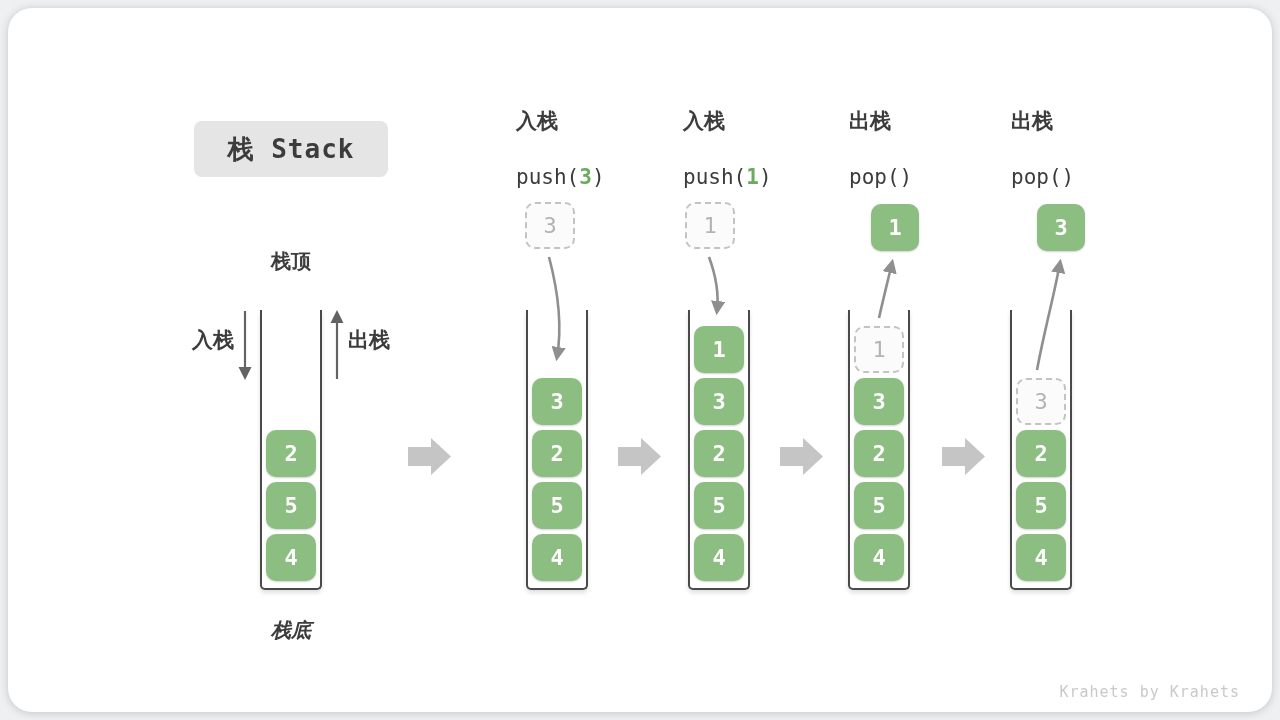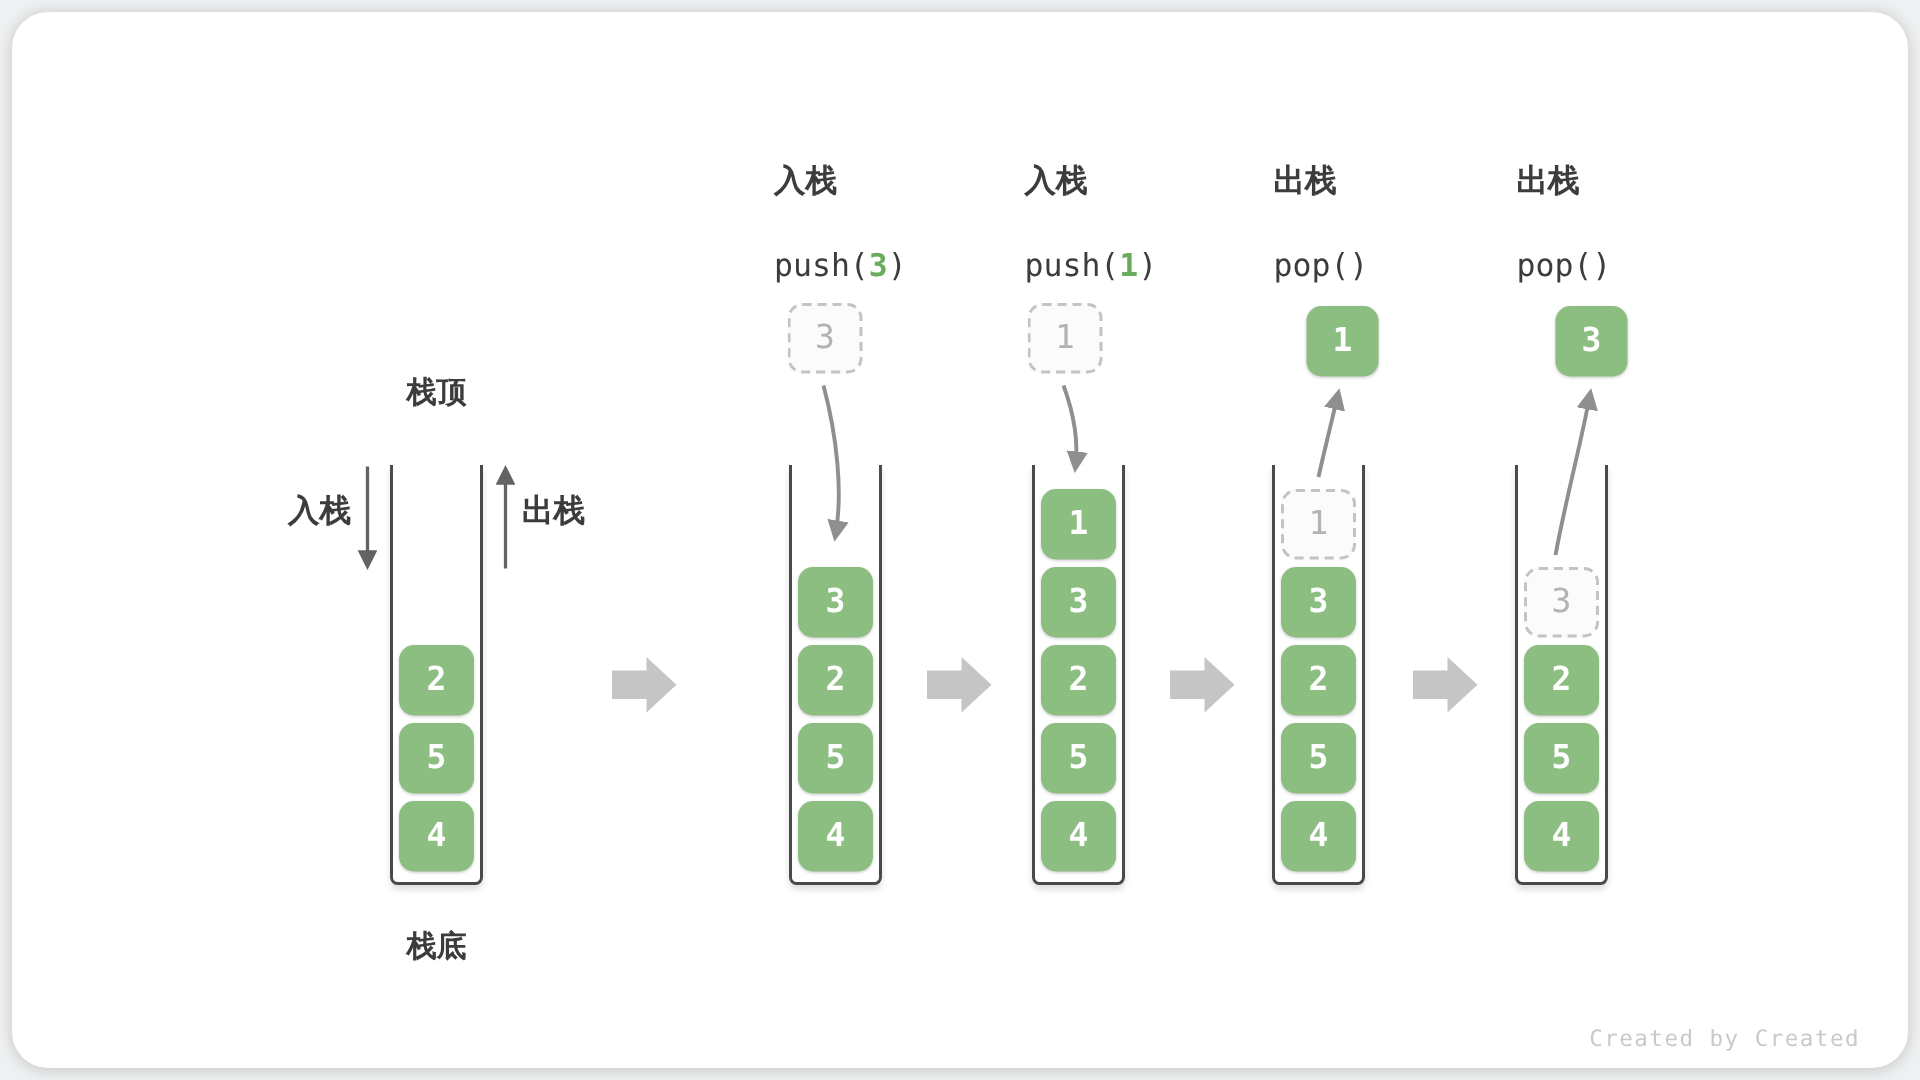--- a/index.html
+++ b/index.html
@@ -66,40 +66,43 @@
     font-family:"DejaVu Sans Mono", monospace;
     font-size:15px;color:#c9c9c9;letter-spacing:1px;
   }
   svg.overlay{position:absolute;left:0;top:0;pointer-events:none;}
 </style>
 </head>
 <body>
 
 <div class="card">
 
+  <div class="abs title-box">
+    <span>栈 Stack</span>
+  </div>
 
   <div class="abs op" style="left:508px;top:102px;">
     <div class="op-title">入栈</div>
     <div class="op-code"><span>push(</span><span class="arg">3</span><span>)</span></div>
   </div>
   <div class="abs op" style="left:675px;top:102px;">
     <div class="op-title">入栈</div>
     <div class="op-code"><span>push(</span><span class="arg">1</span><span>)</span></div>
   </div>
   <div class="abs op" style="left:841px;top:102px;">
     <div class="op-title">出栈</div>
     <div class="op-code"><span>pop(</span><span class="arg"></span><span>)</span></div>
   </div>
   <div class="abs op" style="left:1003px;top:102px;">
     <div class="op-title">出栈</div>
     <div class="op-code"><span>pop(</span><span class="arg"></span><span>)</span></div>
   </div>
 
   <div class="abs cjk-label center-txt" style="left:235px;top:240px;width:96px;">栈顶</div>
-  <div class="abs cjk-label center-txt" style="left:235px;top:609px;width:96px;">栈底</div>
+  <div class="abs cjk-label center-txt" style="left:235px;top:609px;width:96px;font-style:italic;">栈底</div>
   <div class="abs side-label" style="left:184px;top:318px;">入栈</div>
   <div class="abs side-label" style="left:340px;top:318px;">出栈</div>
 
   <div class="ghost" style="left:517px;top:194px;">3</div>
   <div class="ghost" style="left:677px;top:194px;">1</div>
 
   <div class="float-blk" style="left:863px;top:196px;">1</div>
   <div class="float-blk" style="left:1029px;top:196px;">3</div>
 
   <div class="abs stk" style="left:252px;top:302px;">
@@ -156,15 +159,15 @@
 
     <path d="M871,310 C875,292 880,272 884,255" stroke="#8f8f8f" stroke-width="2.6" fill="none" marker-end="url(#ah-gray)"></path>
     <path d="M1029,362 C1036,324 1046,288 1052,255" stroke="#8f8f8f" stroke-width="2.6" fill="none" marker-end="url(#ah-gray)"></path>
 
     <polygon points="400,439 423,439 423,430 443,448.5 423,467 423,458 400,458" fill="#c5c5c5"></polygon>
     <polygon points="610,439 633,439 633,430 653,448.5 633,467 633,458 610,458" fill="#c5c5c5"></polygon>
     <polygon points="772,439 795,439 795,430 815,448.5 795,467 795,458 772,458" fill="#c5c5c5"></polygon>
     <polygon points="934,439 957,439 957,430 977,448.5 957,467 957,458 934,458" fill="#c5c5c5"></polygon>
   </svg>
 
-  <div class="abs watermark" style="right:32px;top:675px;">Created by Created</div>
+  <div class="abs watermark" style="right:32px;top:675px;">Krahets by Krahets</div>
 
 </div>
 
 </body></html>

